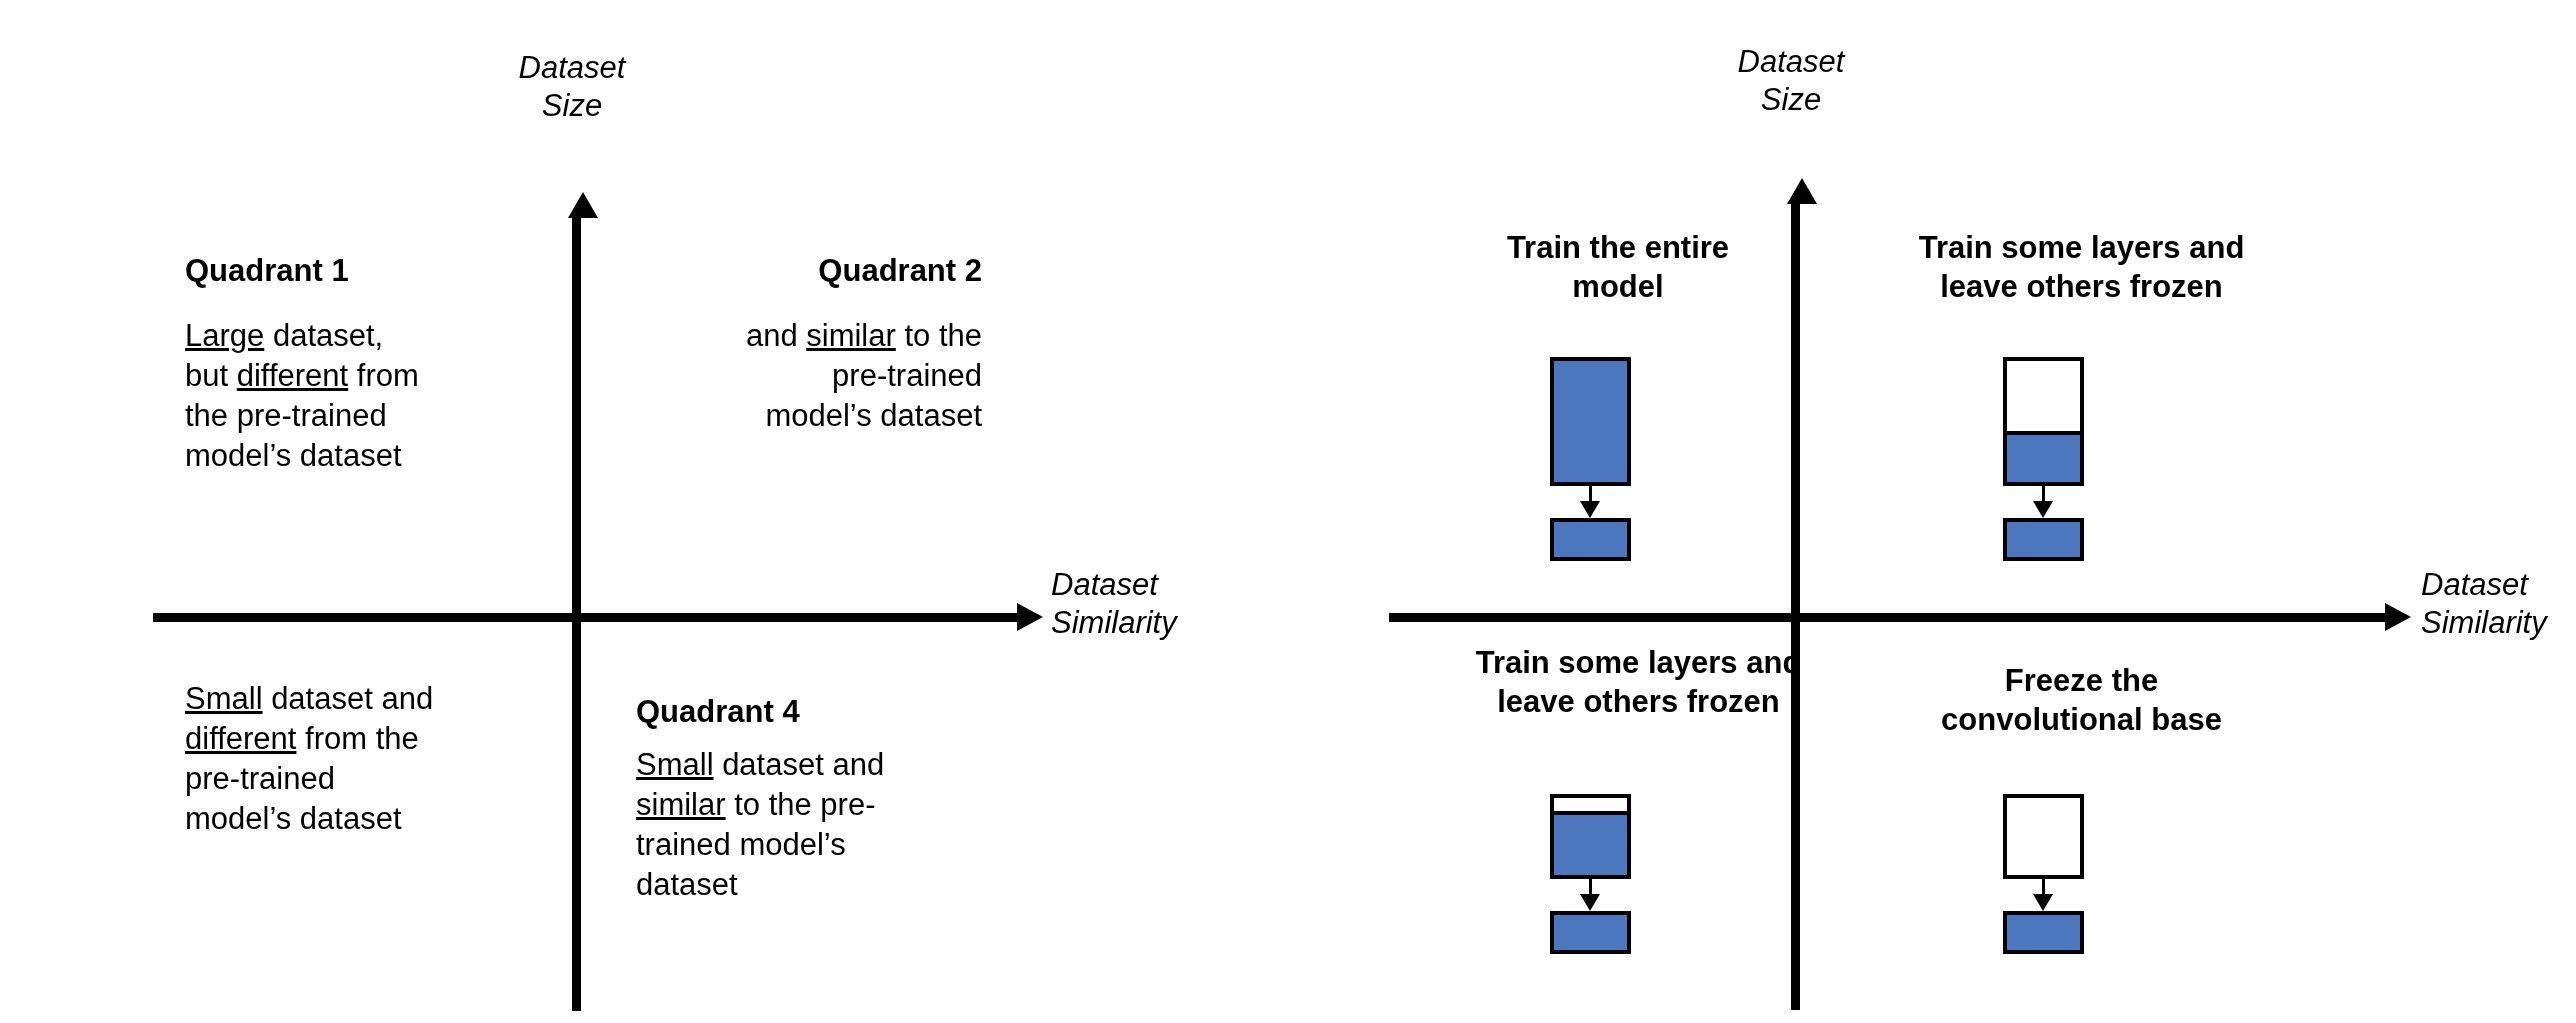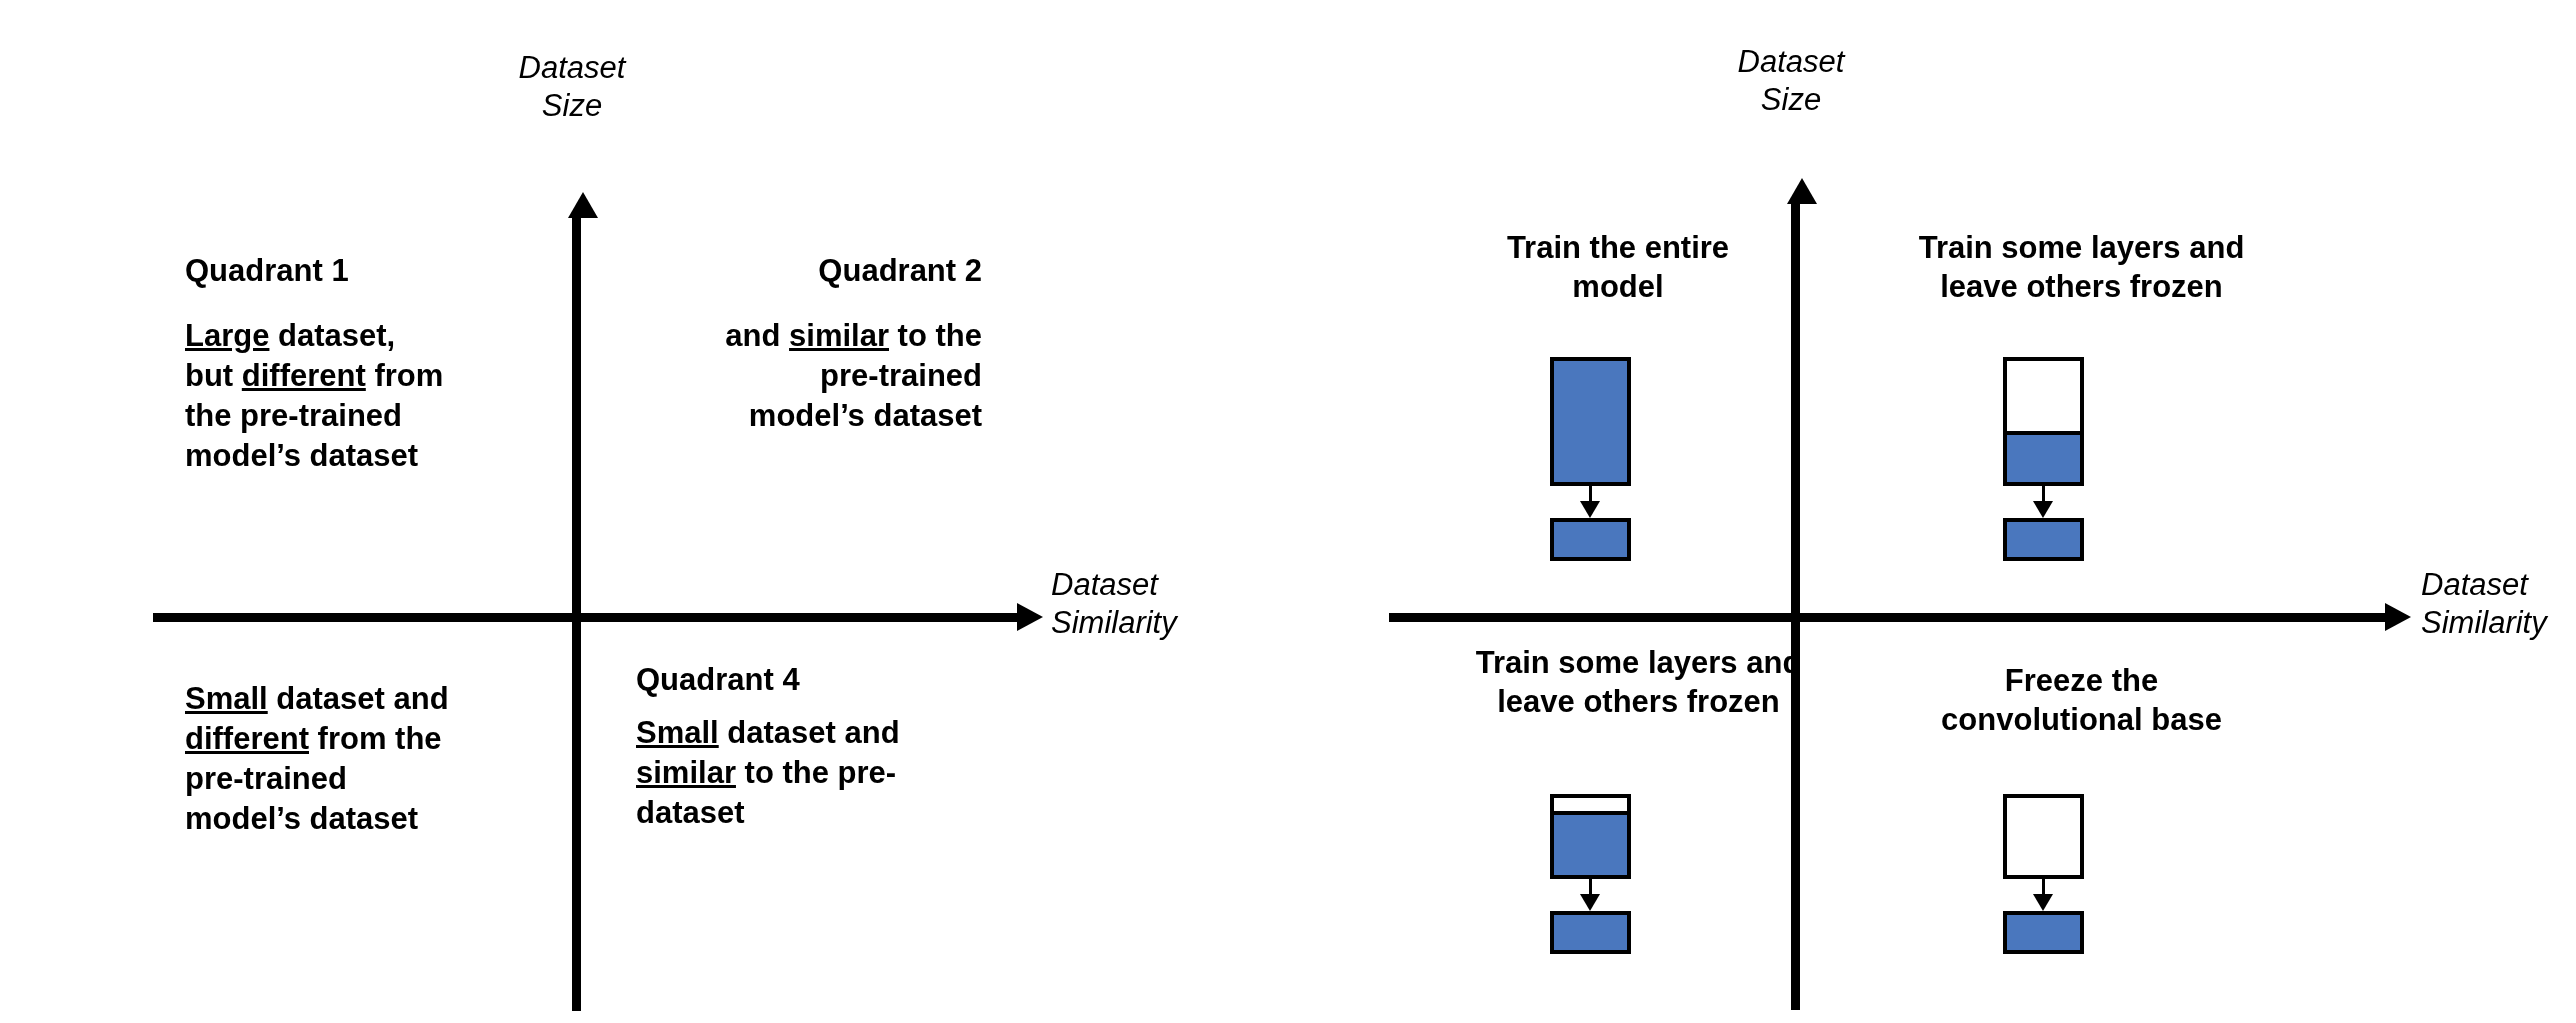--- a/index.html
+++ b/index.html
@@ -69,21 +69,20 @@
     font-size: 31px;
     line-height: 1.2;
     margin: 0 0 27px 0;
     white-space: nowrap;
   }
   .quad-title.tight { margin-bottom: 14.5px; }
   .quad-body {
     font-size: 31px;
     line-height: 1.29;
     margin: 0;
-    font-weight: bold;
   }
   .u { text-decoration: underline; }
 
   
   .head-block {
     position: absolute;
     font-weight: bold;
     font-size: 31px;
     line-height: 1.26;
     text-align: center;
@@ -166,25 +165,26 @@
 
   <div class="quad-block" style="left:185px; top:654px; width:362px;">
     <div class="quad-body">
         <div><span class="u">Small</span><span> dataset and</span></div>
         <div><span class="u">different</span><span> from the</span></div>
         <div><span>pre-trained</span></div>
         <div><span>model’s dataset</span></div>
       </div>
   </div>
 
-  <div class="quad-block" style="left:636px; top:636px; width:362px;">
+  <div class="quad-block" style="left:636px; top:668px; width:362px;">
     <div class="quad-title tight">Quadrant 4</div>
     <div class="quad-body">
         <div><span class="u">Small</span><span> dataset and</span></div>
         <div><span class="u">similar</span><span> to the pre-</span></div>
+        <div><span>trained model’s</span></div>
         <div><span>dataset</span></div>
       </div>
   </div>
 </div>
 
 <div class="panel" id="panel-right">
 
   <div class="v-axis-head" style="left:499px; top:153px;"></div>
   <div class="v-axis-line" style="left:503px; top:178px; height:807px;"></div>
 

